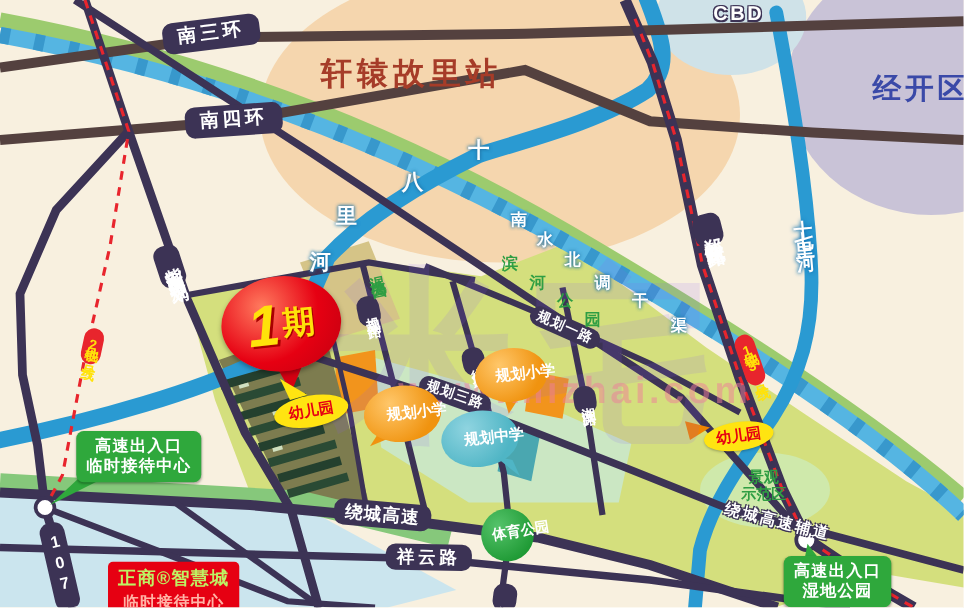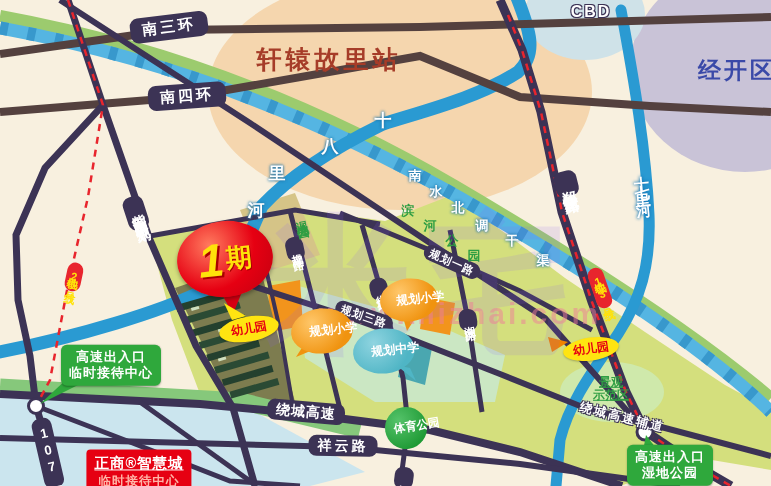--- a/index.html
+++ b/index.html
@@ -26,21 +26,21 @@
   .bubble .wrap2{width:2.1em;word-break:break-all;line-height:1.15;}
   .orange{background:radial-gradient(circle at 35% 30%,#ffc76a,#f0930f 70%);color:#fff;font-size:12px;}
   .teal{background:radial-gradient(circle at 35% 30%,#8fd4e0,#4fb5c5 70%);color:#fff;font-size:12px;}
   .greenc{background:radial-gradient(circle at 35% 30%,#55c36a,#1f9a35 75%);color:#fff;font-size:11.5px;}
   .yellow{background:#ffe411;color:#e60012;font-size:12px;border-radius:50%;
           box-shadow:0 1px 2px rgba(0,0,0,.25);}
   .exit{background:#2fa83c;color:#fff;font-weight:bold;font-size:13px;border-radius:6px;
         padding:4px 8px;text-align:center;line-height:1.25;letter-spacing:1px;
         box-shadow:0 1px 2px rgba(0,0,0,.3);}
   .sales{background:#e60012;border-radius:4px;padding:5px 8px;text-align:center;line-height:1.3;}
-  .sales .l1{color:#ffffff;font-weight:bold;font-size:14.5px;letter-spacing:1px;display:block;text-decoration:underline;}
+  .sales .l1{color:#bef264;font-weight:bold;font-size:14.5px;letter-spacing:1px;display:block;}
   .sales .l2{color:#ffb3a6;font-weight:bold;font-size:12.5px;letter-spacing:1px;display:block;}
   .balloon{width:96px;height:76px;border-radius:50%;
       background:radial-gradient(circle at 35% 30%,#ff7a5e,#e60012 55%,#c00010);
       display:flex;align-items:center;justify-content:center;
       box-shadow:0 2px 4px rgba(0,0,0,.35);}
   .balloon .num{color:#ffe20a;font-size:46px;font-weight:bold;font-style:italic;
       text-shadow:2px 2px 0 #a80000;margin-right:2px;}
   .balloon .unit{color:#ffe20a;font-size:26px;font-weight:bold;text-shadow:1px 1px 0 #a80000;}
   .wm-url{color:#ef7f9a;font-weight:bold;font-size:30px;letter-spacing:3px;opacity:.5;}
   .wm-logo{color:#8b5cf6;font-weight:bold;font-size:150px;opacity:.13;letter-spacing:8px;}
@@ -158,21 +158,21 @@
 <span class="wchar" style="left:458px;top:208px;font-size:13px;">北</span>
 <span class="wchar" style="left:482px;top:226px;font-size:13px;">调</span>
 <span class="wchar" style="left:512px;top:241px;font-size:13px;">干</span>
 <span class="wchar" style="left:543px;top:261px;font-size:13px;">渠</span>
 
 <span class="gchar" style="left:408px;top:211px;font-size:13px;">滨</span>
 <span class="gchar" style="left:430px;top:226px;font-size:13px;">河</span>
 <span class="gchar" style="left:452px;top:241px;font-size:13px;">公</span>
 <span class="gchar" style="left:474px;top:256px;font-size:13px;">园</span>
 <div class="lbl parktext v" style="left:299px;top:216px;font-size:12px;background:none;transform:translate(-50%,-50%) rotate(-12deg);">湿地公园</div>
-<div class="lbl parktext" style="left:611px;top:389px;font-size:12px;text-align:center;white-space:normal;width:60px;text-decoration:underline;">
+<div class="lbl parktext" style="left:611px;top:389px;font-size:12px;text-align:center;white-space:normal;width:60px;">
   <span style="display:block;">景观</span>
   <span style="display:block;">示范区</span>
 </div>
 
 <div class="lbl balloon" style="left:225px;top:259px;transform:translate(-50%,-50%) rotate(-6deg);">
   <span class="num">1</span>
   <span class="unit">期</span>
 </div>
 
 <div class="lbl bubble yellow" style="left:249px;top:329px;width:60px;height:25px;font-weight:bold;transform:translate(-50%,-50%) rotate(-10deg);">幼儿园</div>

